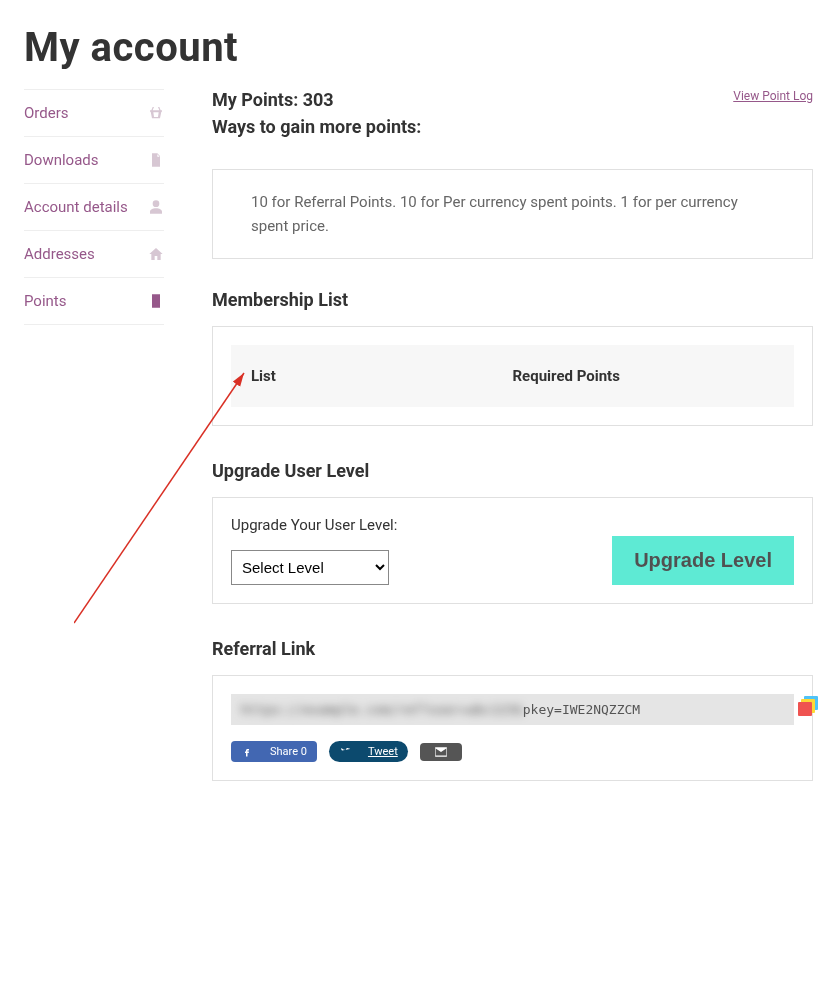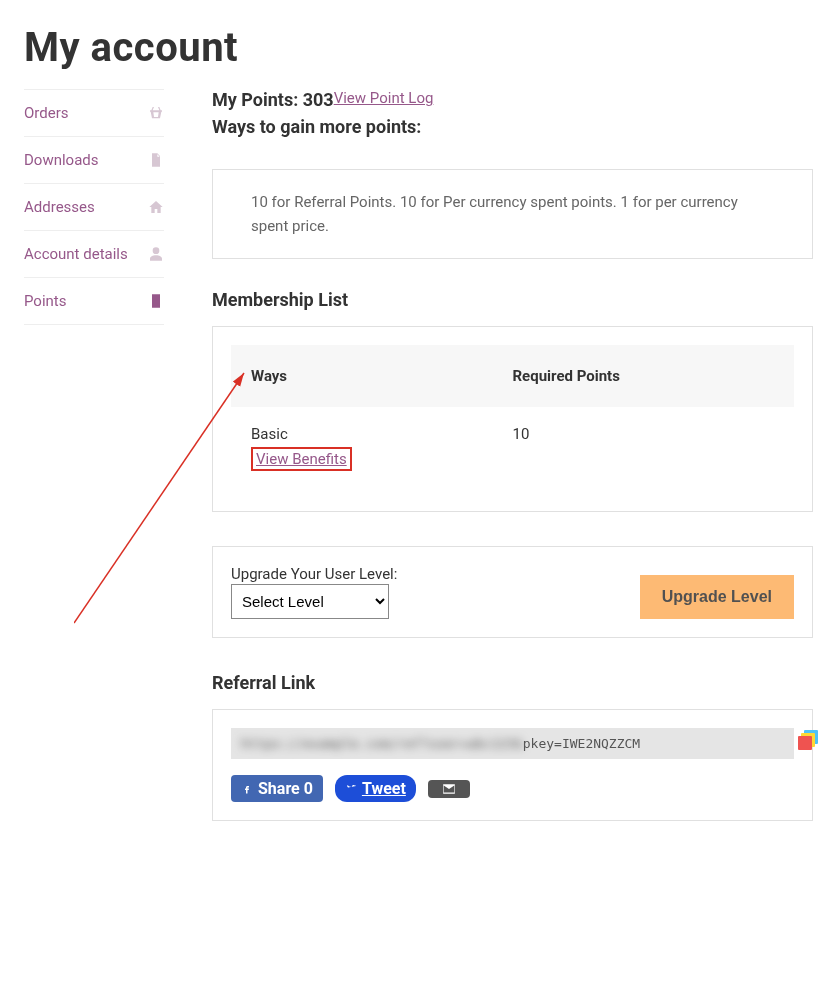--- a/index.html
+++ b/index.html
@@ -8,48 +8,48 @@
 h1.title{font-size:40px;font-weight:700;color:#333;margin-bottom:18px;letter-spacing:.5px}
 .layout{display:flex;gap:48px}
 .sidebar{width:140px;flex-shrink:0}
 .sidebar-item{display:flex;justify-content:space-between;align-items:center;padding:14px 0;border-top:1px solid #eee;color:#96588a;font-size:15px;cursor:pointer}
 .sidebar-item:last-child{border-bottom:1px solid #eee}
 .sidebar-item.active .ico svg{fill:#96588a}
 .ico{width:16px;height:16px;display:inline-flex;align-items:center;justify-content:center}
 .ico svg{width:16px;height:16px;fill:#d7c7d3}
 .ico.active svg{fill:#96588a}
 .main{flex:1;min-width:0}
-.points-row{display:flex;justify-content:flex-start;align-items:flex-start;margin-bottom:6px}
+.points-row{display:flex;justify-content:space-between;align-items:flex-start;margin-bottom:6px}
 .points-row h3{font-size:18px;font-weight:700;color:#333}
-.link{color:#96588a;text-decoration:underline;font-size:15px;cursor:pointer}
+.link{color:#96588a;text-decoration:underline;font-size:12px;cursor:pointer}
 .subhead{font-size:18px;font-weight:700;color:#333;margin-bottom:32px}
 .box{border:1px solid #e0e0e0;padding:20px 38px;margin-bottom:30px;color:#666;line-height:1.6;font-size:15px}
 h3.section{font-size:18px;font-weight:700;color:#333;margin:0 0 16px 0}
 .card{border:1px solid #e0e0e0;padding:18px;margin-bottom:34px}
 .tbl-head{background:#f7f7f7;padding:22px 20px;display:flex}
 .tbl-head .c1{flex:1;font-weight:700;color:#333;font-size:15px}
 .tbl-head .c2{flex:1;font-weight:700;color:#333;font-size:15px}
 .tbl-row{padding:18px 20px 22px 20px;display:flex}
 .tbl-row .c1{flex:1;font-size:15px;color:#333}
 .tbl-row .c2{flex:1;font-size:15px;color:#333}
 .benefit-link{color:#96588a;text-decoration:underline;font-size:15px;cursor:pointer;display:inline-block;margin-top:4px;border:2px solid #d93025;padding:1px 3px}
 .upgrade-row{display:flex;justify-content:space-between;align-items:flex-end}
-.upgrade-label{font-size:15px;color:#333;margin-bottom:1px}
+.upgrade-label{font-size:15px;color:#333;margin-bottom:16px}
 select.level{width:158px;padding:7px 6px;font-size:15px;border:1px solid #888;background:#fff}
-.btn-upgrade{background:#fdba74;border:none;padding:13px 22px;font-size:16px;color:#515151;font-weight:600;cursor:pointer}
+.btn-upgrade{background:#5eead4;border:none;padding:13px 22px;font-size:20px;color:#515151;font-weight:600;cursor:pointer}
 .ref-box{background:#e5e5e5;padding:8px 10px;font-family:monospace;font-size:13px;color:#555;margin-bottom:16px;position:relative}
 .ref-box .blurred{filter:blur(4px);display:inline-block}
 .copy-icon{position:absolute;right:-24px;top:2px;width:18px;height:18px}
 .copy-icon .s1{position:absolute;width:14px;height:14px;background:#4fc3f7;top:0;right:0;border-radius:1px}
 .copy-icon .s2{position:absolute;width:14px;height:14px;background:#fdd835;top:3px;right:3px;border-radius:1px}
 .copy-icon .s3{position:absolute;width:14px;height:14px;background:#ef5350;top:6px;right:6px;border-radius:1px}
 .share-row{display:flex;gap:12px;align-items:center}
-.pill{border-radius:4px;padding:4px 10px;font-size:16px;color:#fff;font-weight:700;display:inline-flex;align-items:center;gap:5px;cursor:pointer}
+.pill{border-radius:4px;padding:4px 10px;font-size:11px;color:#fff;font-weight:400;display:inline-flex;align-items:center;gap:17px;cursor:pointer}
 .pill.fb{background:#4267B2}
-.pill.tw{background:#1d4ed8;border-radius:12px}
+.pill.tw{background:#0c4a6e;border-radius:12px}
 .pill.tw span{text-decoration:underline}
 .pill.em{background:#555;padding:4px 14px}
 .arrow{position:absolute;left:74px;top:368px;pointer-events:none}
 </style>
 </head>
 <body>
 
 <div class="wrap">
   <h1 class="title">My account</h1>
   <div class="layout">
@@ -65,32 +65,32 @@
       </div>
       <div class="sidebar-item">
         <span>Downloads</span>
         <span class="ico">
             <svg viewBox="0 0 24 24">
               <path d="M6 2h8l4 4v16H6V2zm8 1.5V7h3.5L14 3.5z"></path>
             </svg>
           </span>
       </div>
       <div class="sidebar-item">
+        <span>Account details</span>
+        <span class="ico">
+            <svg viewBox="0 0 24 24">
+              <path d="M12 12a5 5 0 100-10 5 5 0 000 10zm0 2c-5 0-9 2.5-9 5v3h18v-3c0-2.5-4-5-9-5z"></path>
+            </svg>
+          </span>
+      </div>
+      <div class="sidebar-item">
         <span>Addresses</span>
         <span class="ico">
             <svg viewBox="0 0 24 24">
               <path d="M12 3l10 9h-3v9h-5v-6h-4v6H5v-9H2l10-9z"></path>
-            </svg>
-          </span>
-      </div>
-      <div class="sidebar-item">
-        <span>Account details</span>
-        <span class="ico">
-            <svg viewBox="0 0 24 24">
-              <path d="M12 12a5 5 0 100-10 5 5 0 000 10zm0 2c-5 0-9 2.5-9 5v3h18v-3c0-2.5-4-5-9-5z"></path>
             </svg>
           </span>
       </div>
       <div class="sidebar-item active">
         <span>Points</span>
         <span class="ico active">
             <svg viewBox="0 0 24 24">
               <path d="M6 2h12v20H6V2zm2 4h8v2H8V6zm0 4h8v2H8v-2zm0 4h8v2H8v-2z"></path>
             </svg>
           </span>
@@ -101,32 +101,26 @@
       <div class="points-row">
         <h3><span>My Points: </span><span>303</span></h3>
         <a class="link">View Point Log</a>
       </div>
       <div class="subhead">Ways to gain more points:</div>
       <div class="box">10 for Referral Points. 10 for Per currency spent points. 1 for per currency spent price.</div>
 
       <h3 class="section">Membership List</h3>
       <div class="card">
         <div class="tbl-head">
-          <div class="c1">Ways</div>
+          <div class="c1">List</div>
           <div class="c2">Required Points</div>
-        </div>
-        <div class="tbl-row">
-          <div class="c1">
-            <div>Basic</div>
-            <a class="benefit-link">View Benefits</a>
-          </div>
-          <div class="c2">10</div>
         </div>
       </div>
 
+      <h3 class="section">Upgrade User Level</h3>
       <div class="card">
         <div class="upgrade-row">
           <div>
             <div class="upgrade-label">Upgrade Your User Level:</div>
             <select class="level">
               <option>Select Level</option>
             </select>
           </div>
           <button class="btn-upgrade">Upgrade Level</button>
         </div>

